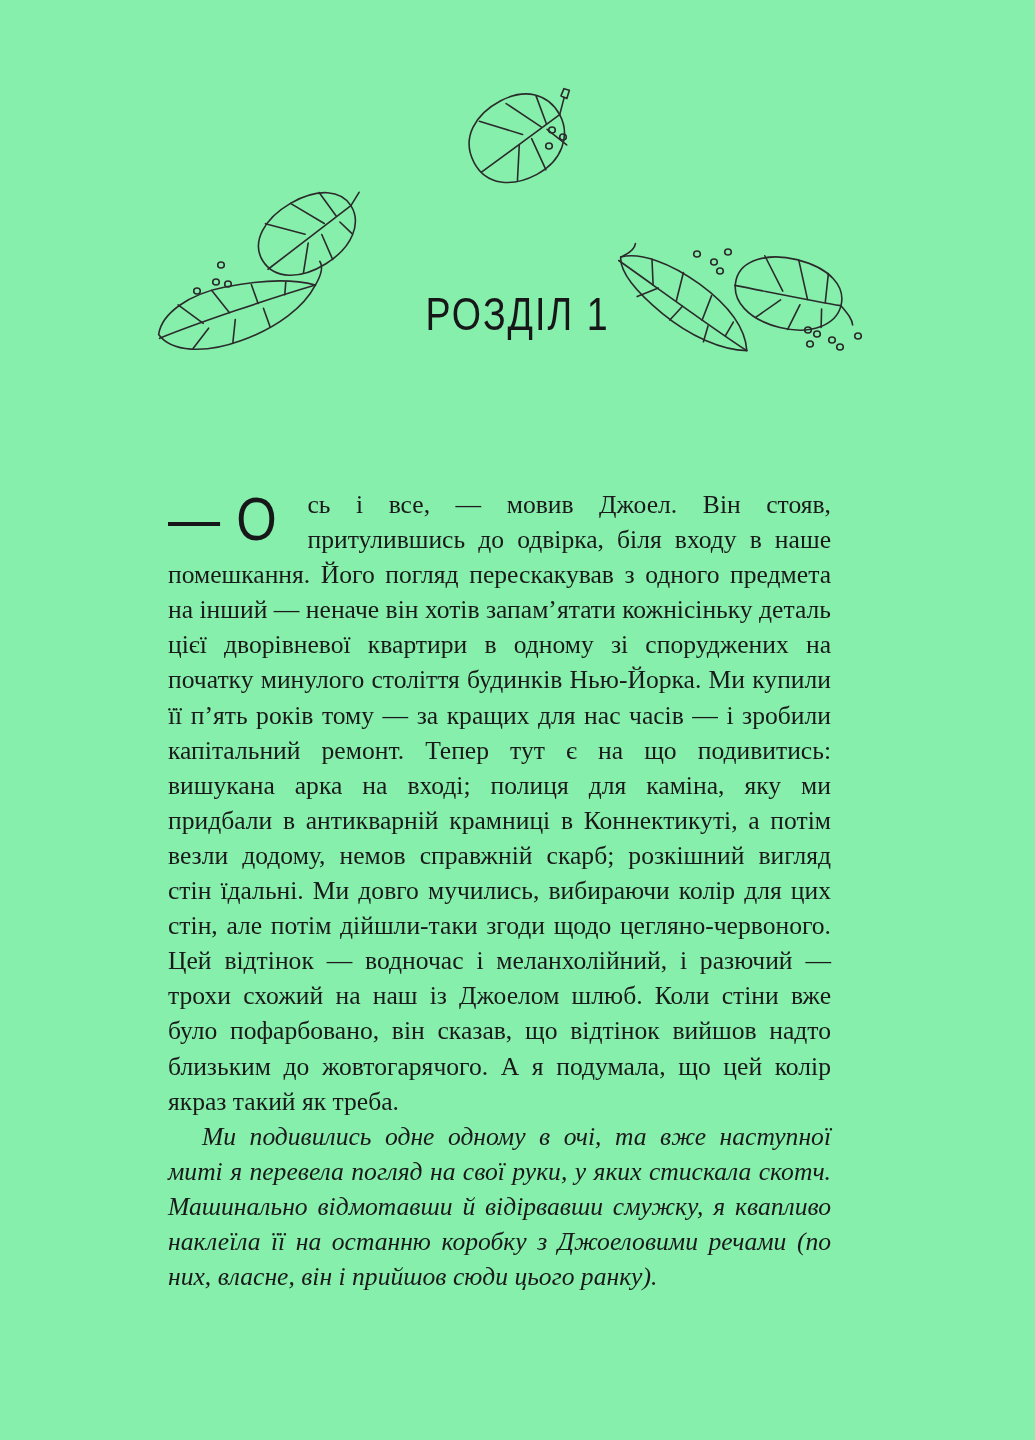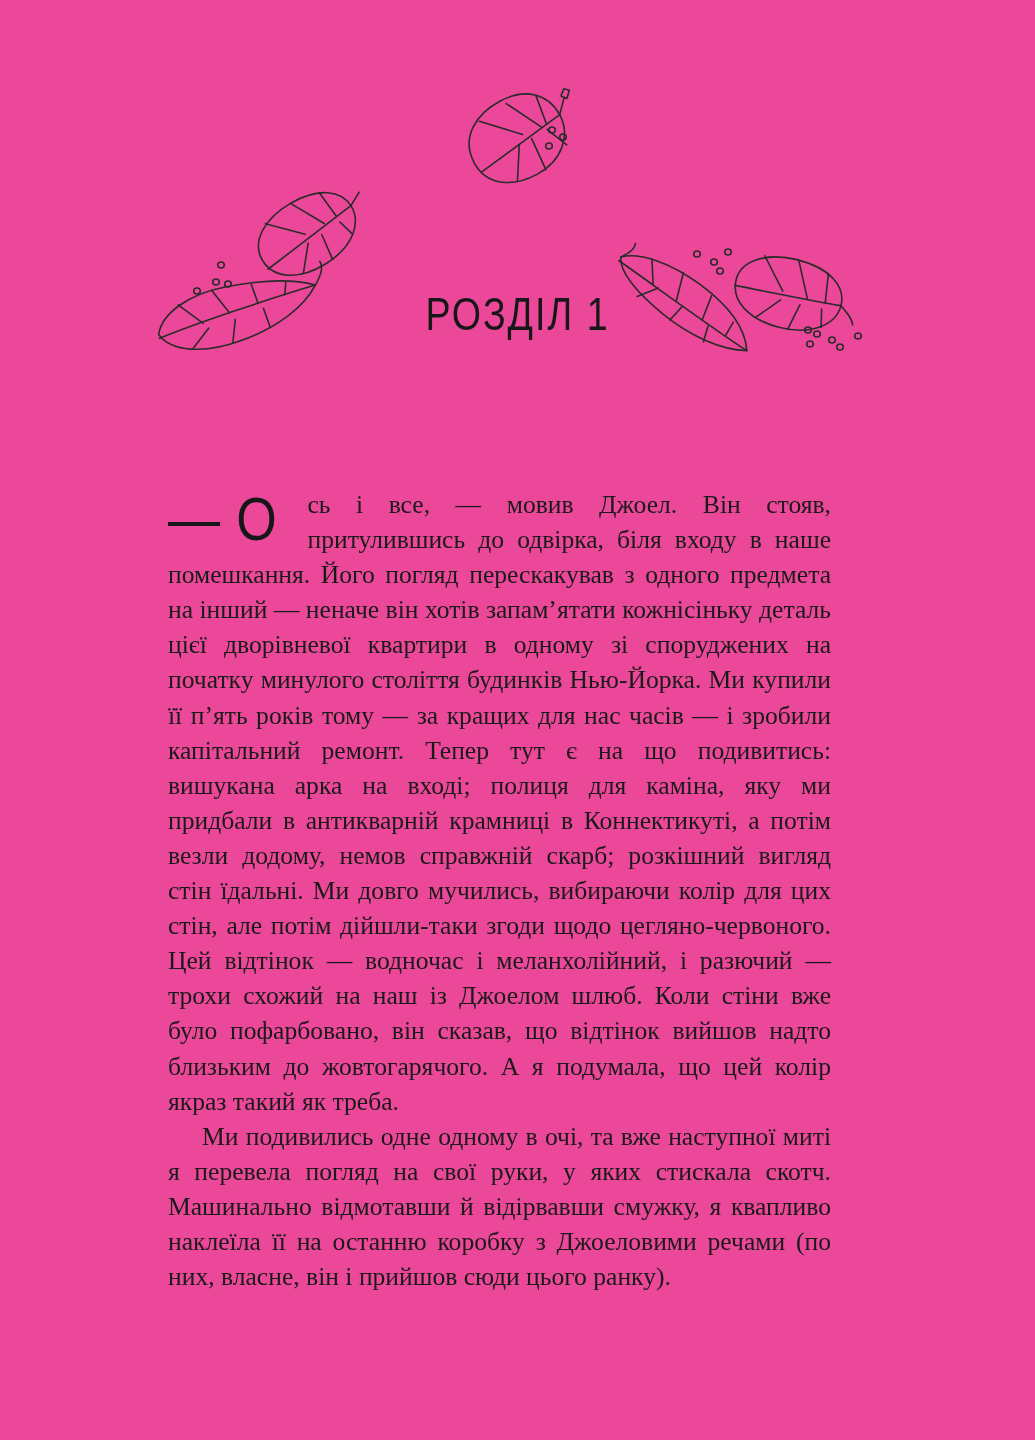--- a/index.html
+++ b/index.html
@@ -4,21 +4,21 @@
 <style>
   html, body {
     margin: 0;
     padding: 0;
     background: #ffffff;
   }
   .page {
     position: relative;
     width: 1035px;
     height: 1440px;
-    background: #ec4899;
+    background: #86efac;
     overflow: hidden;
     font-family: "Liberation Serif", serif;
     color: #1a1a1a;
   }
 
   
   .ornaments {
     position: absolute;
     left: 0;
     top: 0;
@@ -58,20 +58,21 @@
     font-family: "Liberation Serif", serif;
     font-size: 25.6px;
     line-height: 35.1px;
     text-align: justify;
     text-justify: inter-word;
     color: #1a1a1a;
     hyphens: manual;
   }
   .body-para + .body-para {
     text-indent: 34px;
+    font-style: italic;
   }
 
   .first-para {
     position: relative;
   }
 
   
   .dropcap {
     float: left;
     font-family: "Liberation Sans", sans-serif;

